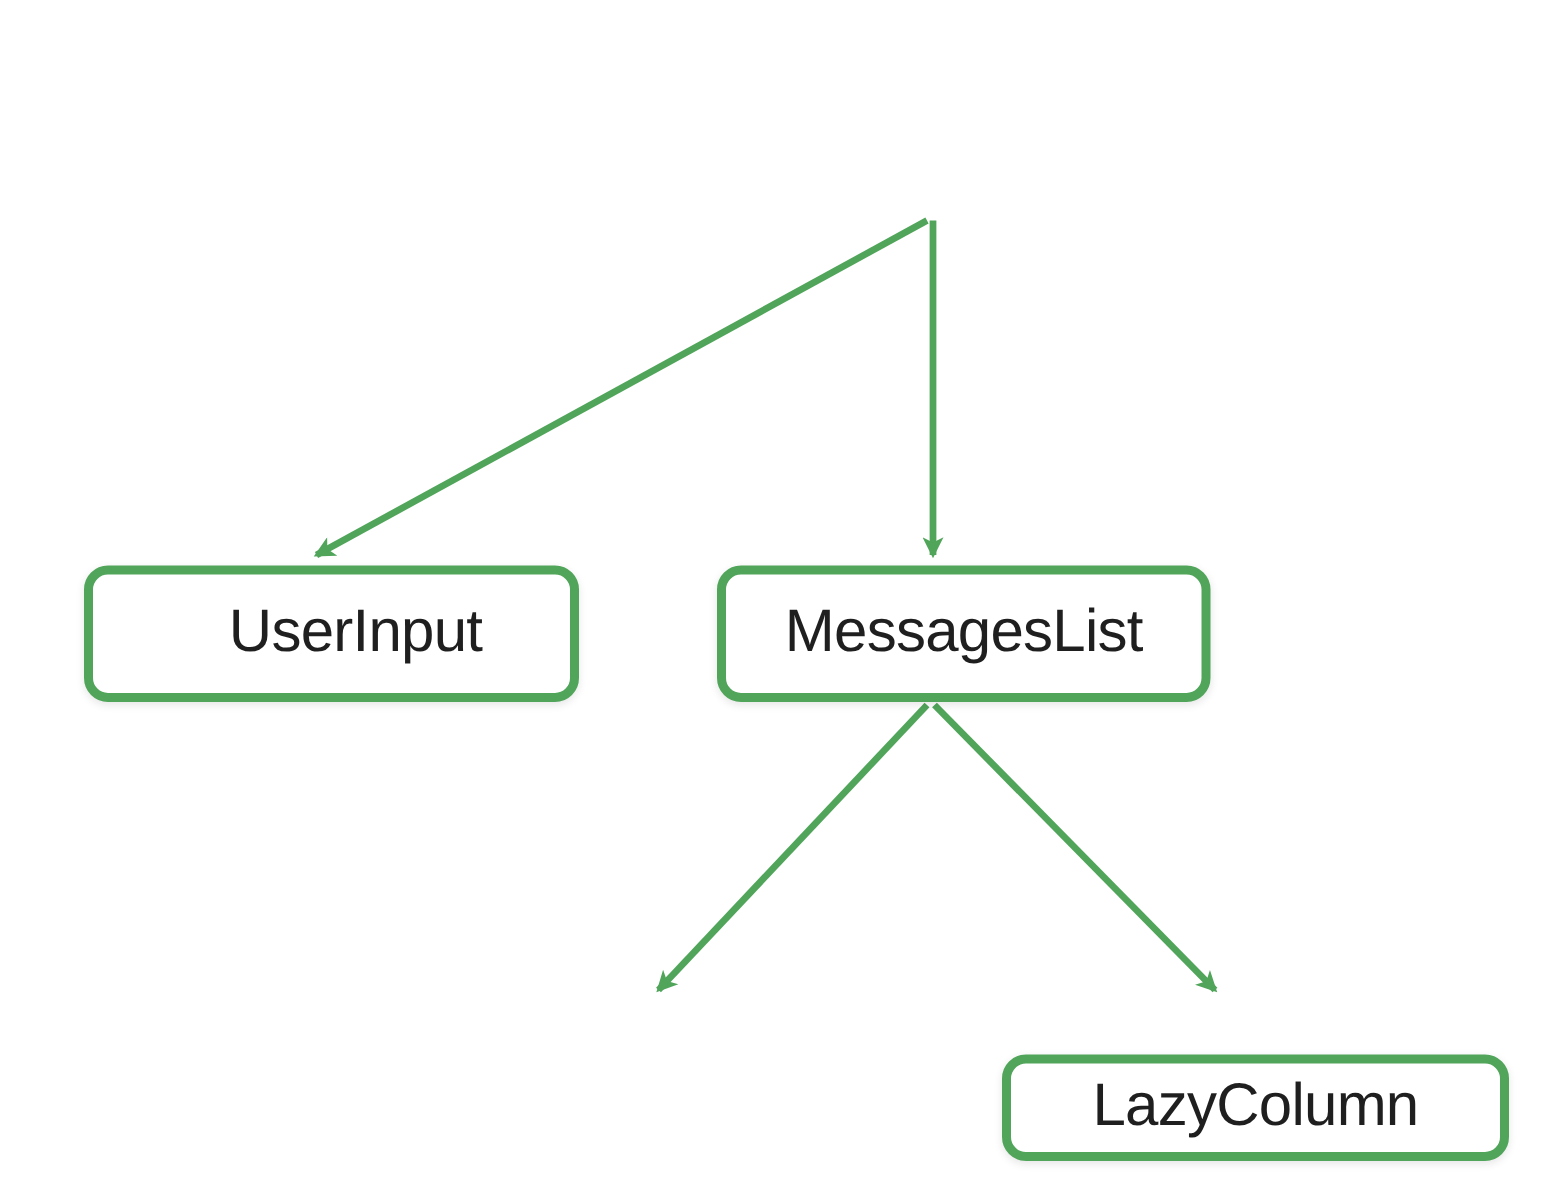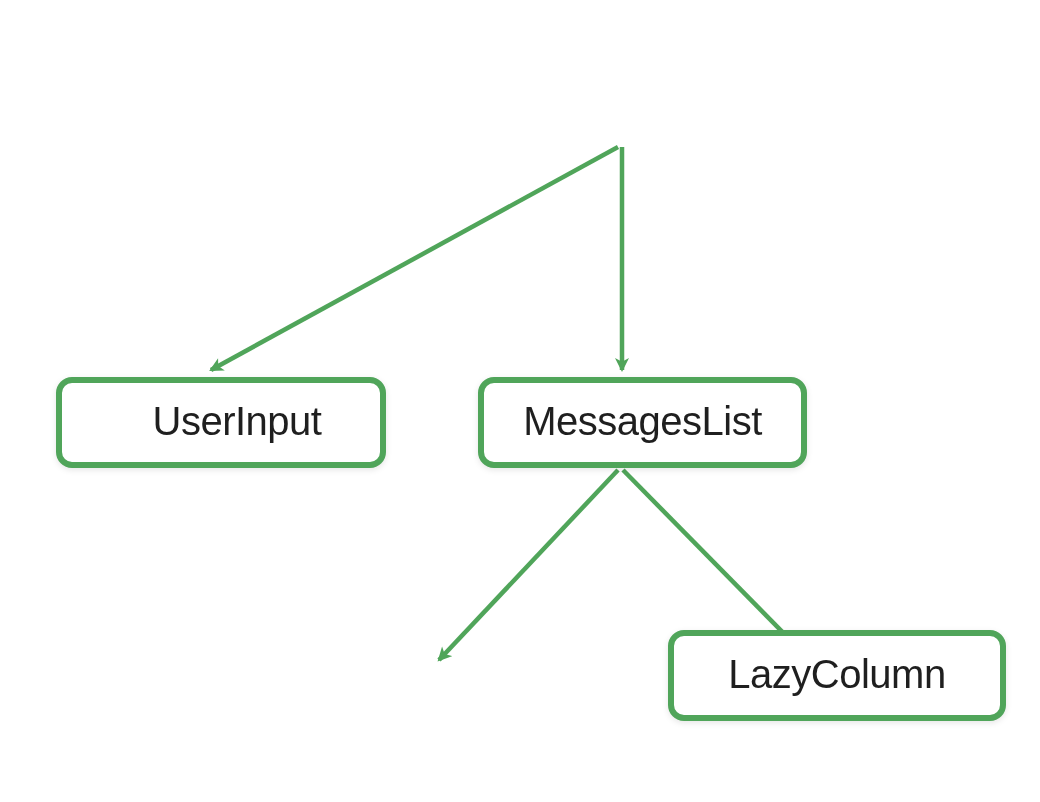--- a/index.html
+++ b/index.html
@@ -73,17 +73,17 @@
 
   <div class="node" style="left:56px; top:377px; width:330px; height:91px;padding-left:32px;">
     <span class="label">UserInput</span>
   </div>
 
   <div class="node" style="left:450px; top:377px; width:329px; height:91px;margin-left:28px;">
     <span class="label">MessagesList</span>
   </div>
 
 
-  <div class="node" style="left:668px; top:630px; width:338px; height:91px;">
+  <div class="node" style="left:668px; top:703px; width:338px; height:71px;">
     <span class="label">LazyColumn</span>
   </div>
 
 </div>
 
 </body></html>

